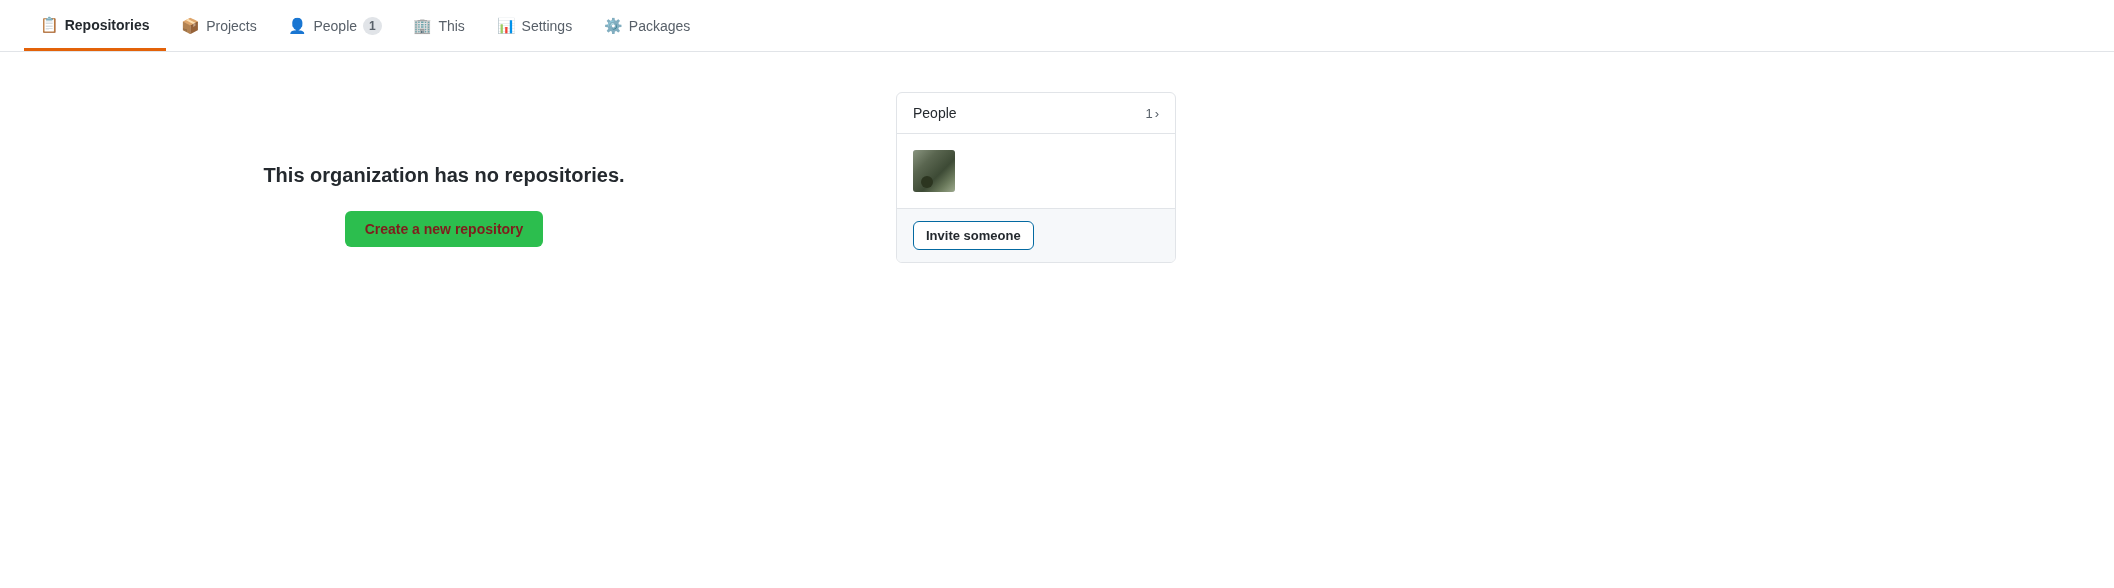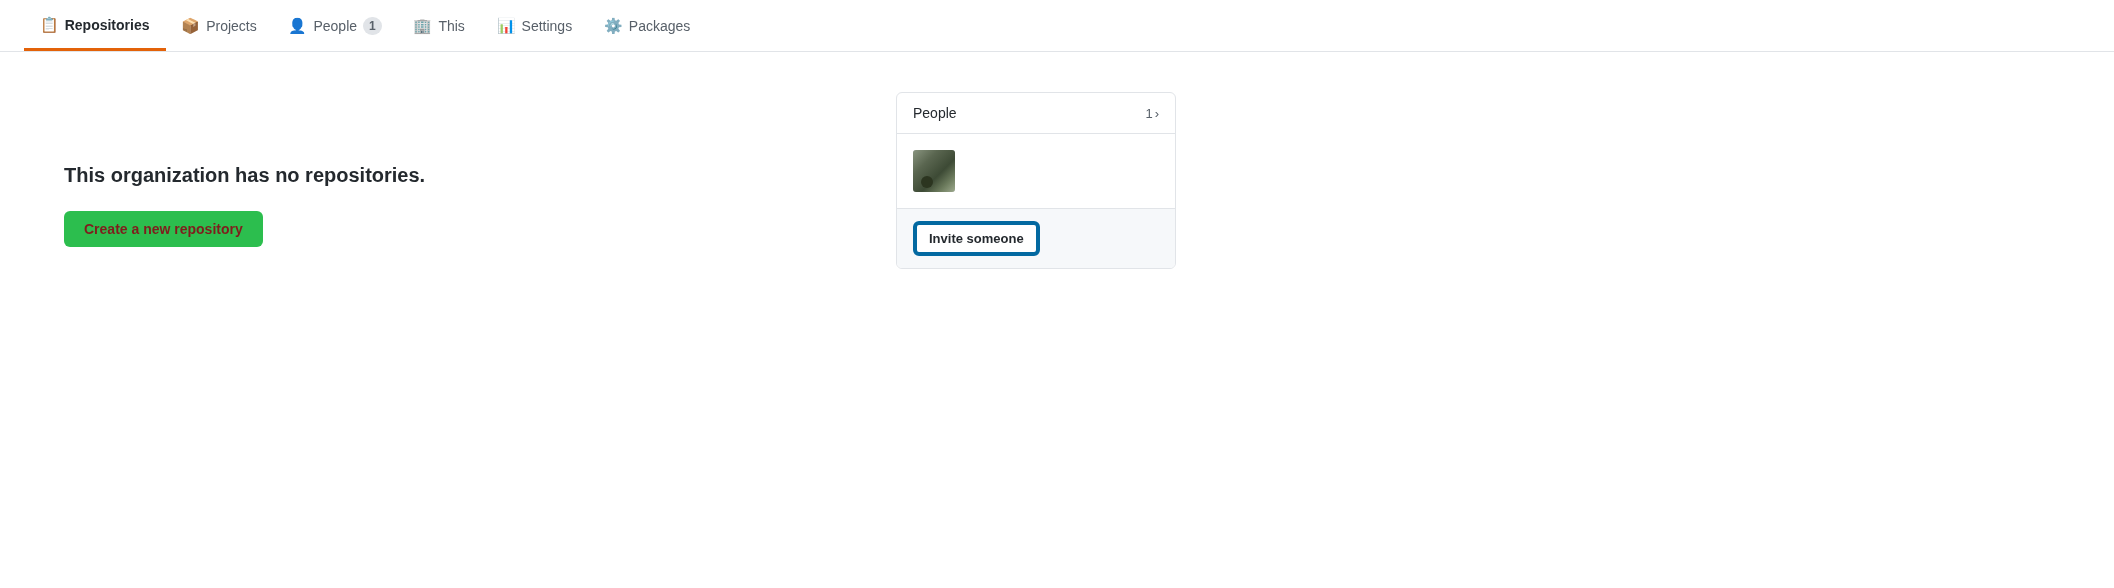--- a/index.html
+++ b/index.html
@@ -59,21 +59,21 @@
       padding: 32px 24px;
       gap: 32px;
       max-width: 1200px;
     }
 
     
     .left-area {
       flex: 1;
       display: flex;
       flex-direction: column;
-      align-items: flex-start;
+      align-items: center;
       justify-content: center;
       padding: 80px 40px;
     }
     .empty-message {
       font-size: 20px;
       font-weight: 600;
       color: #24292e;
       margin-bottom: 24px;
     }
     .create-repo-btn {
@@ -153,21 +153,21 @@
       border-radius: 50%;
     }
 
     .panel-footer {
       border-top: 1px solid #e1e4e8;
       padding: 12px 16px;
       background: #f6f8fa;
     }
     .invite-btn {
       background: #fff;
-      border: 4px solid #0369a1;
+      border: 1px solid #0369a1;
       border-radius: 6px;
       padding: 6px 12px;
       font-size: 13px;
       font-weight: 600;
       color: #24292e;
       cursor: pointer;
       display: inline-block;
     }
 
     

